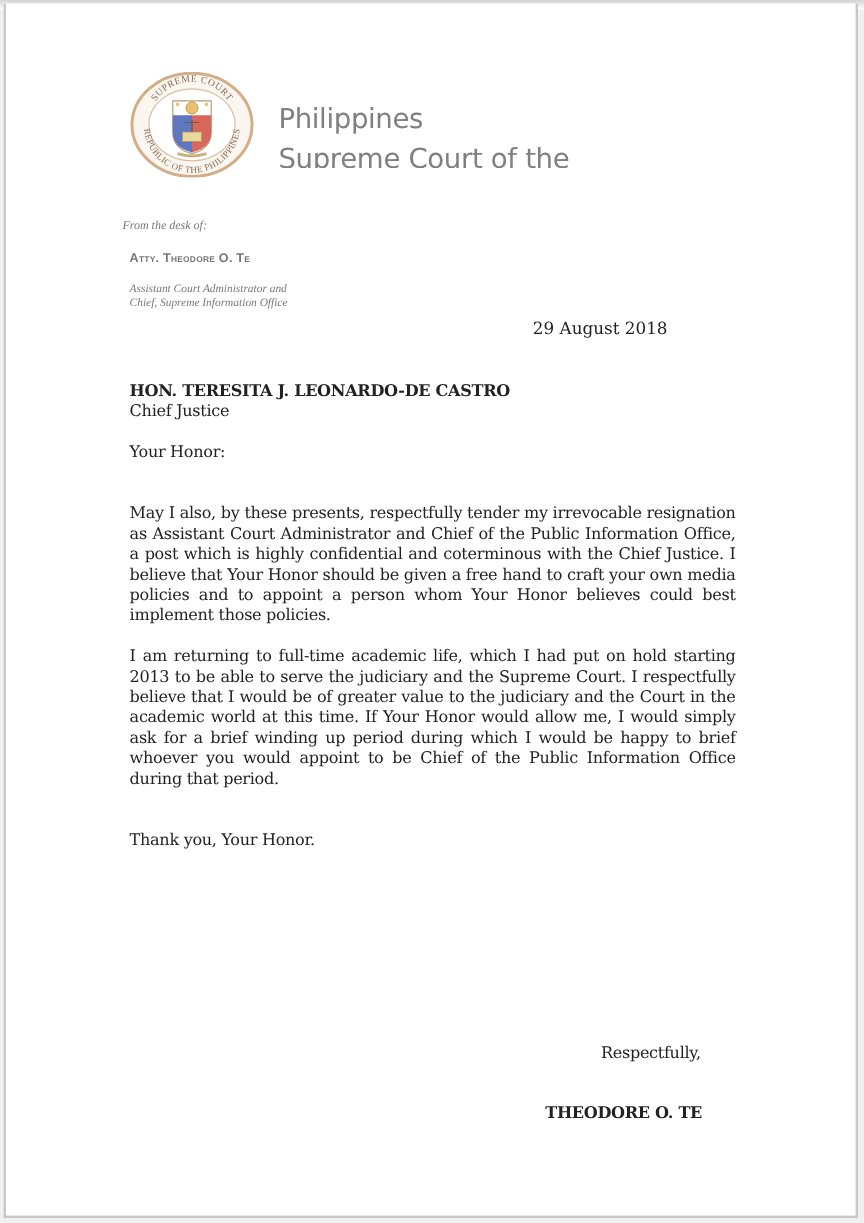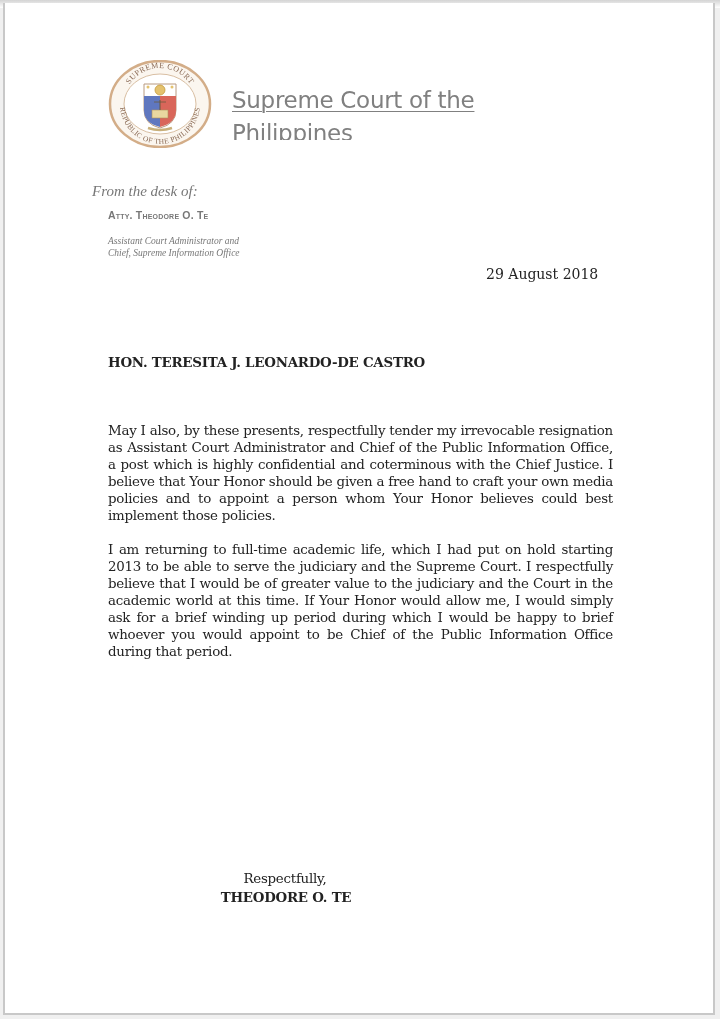--- a/index.html
+++ b/index.html
@@ -21,52 +21,51 @@
     }
     .title-wrap {
       position: absolute; left: 232px; top: 84px; width: 300px; height: 56px; overflow: hidden;
     }
     .title {
       font-family: "DejaVu Sans", sans-serif; font-size: 23px; line-height: 33px;
       color: #808080; margin: 0; font-weight: normal; letter-spacing: -0.3px;
     }
     .title .u { text-decoration: underline; text-underline-offset: 3px; text-decoration-thickness: 1px; }
     .desk {
-      position: absolute; left: 92px; top: 183px;
-      font-family: "Liberation Serif", serif; font-style: italic; font-size: 15px; color: #777;
+      position: absolute; left: 102px; top: 183px;
+      font-family: "Liberation Serif", serif; font-style: italic; font-size: 10px; color: #777;
     }
     .from-name {
       position: absolute; left: 108px; top: 209px;
       font-family: Liberation Sans, sans-serif; font-weight: bold; font-size: 10.5px; color: #777;
       font-variant: small-caps; letter-spacing: 0.2px;
     }
     .from-title {
       position: absolute; left: 108px; top: 223px; width: 200px;
       font-family: "Liberation Serif", serif; font-style: italic; font-size: 9.5px; line-height: 12px; color: #777; margin-top: 12px;
     }
     .date {
       position: absolute; left: 444px; top: 266px;
-      font-family: "DejaVu Serif", serif; font-size: 14px; color: #222; margin-left: 42px;
+      font-family: "DejaVu Serif", serif; font-size: 14px; color: #222;
     }
     .body {
       position: absolute; left: 108px; top: 318px; width: 505px;
       font-family: "DejaVu Serif", serif; font-size: 13.4px; line-height: 17px; color: #222;
       letter-spacing: -0.25px;
-      margin-top: 36px;
     }
     .body p { margin: 0; }
     .addressee { font-weight: bold; }
     .just { text-align: justify; }
     .gap { height: 17px; }
     .sign {
-      position: absolute; left: 0; width: 572px; text-align: center;
-      font-family: "DejaVu Serif", serif; font-size: 13.4px; color: #222; letter-spacing: -0.25px;
+      position: absolute; left: 0; width: 572px; text-align: right;
+      font-family: "DejaVu Serif", serif; font-size: 13.4px; color: #222; letter-spacing: -0.25px; padding-left: 13px;
     }
     .sign.closing { top: 871px; left: -1px; }
-    .sign.name { top: 889px; font-weight: bold; left: 0px; }
+    .sign.name { top: 920px; font-weight: bold; left: 0px; }
   </style>
 </head>
 <body>
 
 <div class="page-topshade"></div>
 <div class="page"></div>
 
 <div class="seal">
   <svg width="104" height="88" viewBox="0 0 104 88">
     <defs>
@@ -89,39 +88,42 @@
     <circle cx="40" cy="27" r="1.5" fill="#e4c26e"></circle>
     <circle cx="64" cy="27" r="1.5" fill="#e4c26e"></circle>
     <rect x="44" y="50" width="16" height="8" fill="#e9d7a0" stroke="#b0905c" stroke-width="0.6"></rect>
     <line x1="52" y1="40" x2="52" y2="50" stroke="#6b5a3c" stroke-width="1"></line>
     <line x1="46" y1="42" x2="58" y2="42" stroke="#6b5a3c" stroke-width="0.8"></line>
     <path d="M 40 68 Q 52 72 64 68" stroke="#c9b07a" stroke-width="2.5" fill="none"></path>
   </svg>
 </div>
 
 <div class="title-wrap">
+  <p class="title"><span>Philippines</span></p>
   <p class="title"><span class="u">Supreme Court of the</span></p>
-  <p class="title"><span>Philippines</span></p>
 </div>
 
 <div class="desk">From the desk  of:</div>
 <div class="from-name">Atty. Theodore O. Te</div>
 <div class="from-title">
   <div>Assistant Court Administrator and</div>
   <div>Chief, Supreme Information Office</div>
 </div>
 
 <div class="date">29 August 2018</div>
 
 <div class="body">
   <p class="addressee">HON. TERESITA J. LEONARDO-DE CASTRO</p>
+  <p>Chief Justice</p>
   <div class="gap"></div>
+  <p>Your Honor:</p>
   <div class="gap"></div>
   <div class="gap"></div>
   <p class="just">May I also, by these presents, respectfully tender my irrevocable resignation as Assistant Court Administrator and Chief of the Public Information Office, a post which is highly confidential and coterminous with the Chief Justice. I believe that Your Honor should be given a free hand to craft your own media policies and to appoint a person whom Your Honor believes could best implement those policies.</p>
   <div class="gap"></div>
   <p class="just">I am returning to full-time academic life, which I had put on hold starting 2013 to be able to serve the judiciary and the Supreme Court. I respectfully believe that I would be of greater value to the judiciary and the Court in the academic world at this time. If Your Honor would allow me, I would simply ask for a brief winding up period during which I would be happy to brief whoever you would appoint to be Chief of the Public Information Office during that period.</p>
   <div class="gap"></div>
   <div class="gap"></div>
+  <p>Thank you, Your Honor.</p>
 </div>
 
 <div class="sign closing">Respectfully,</div>
 <div class="sign name">THEODORE O. TE</div>
 
 </body></html>

